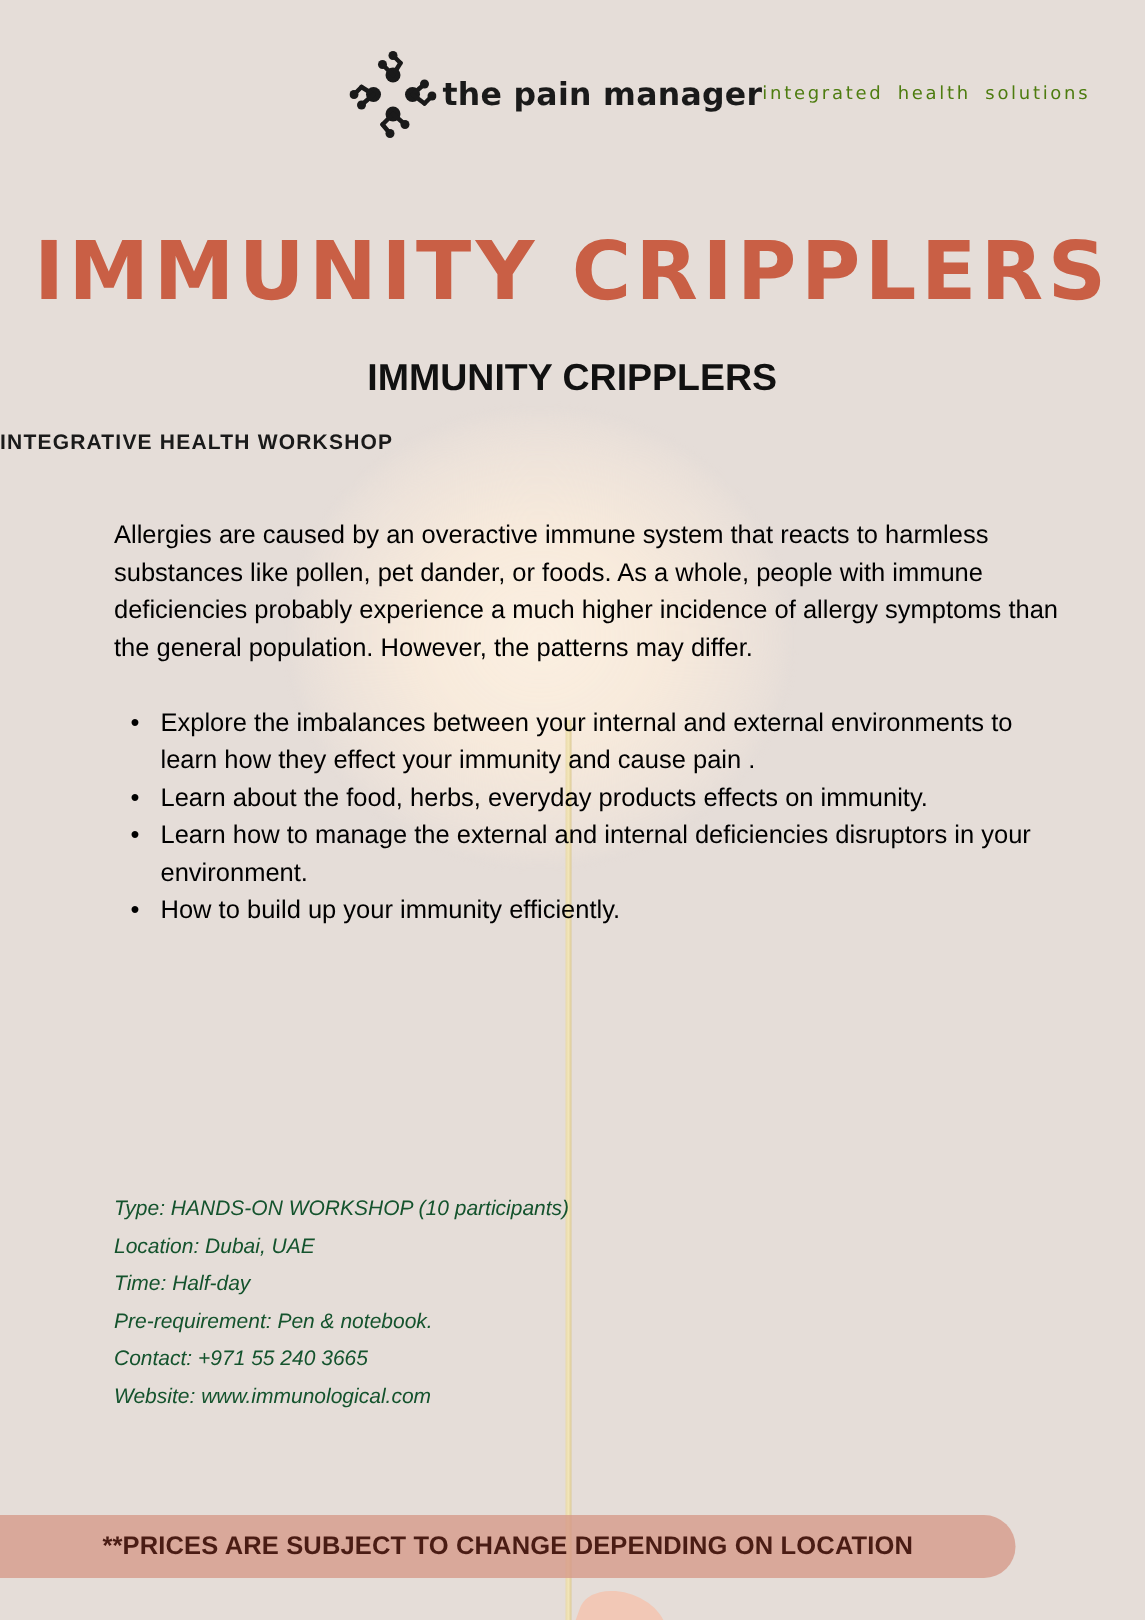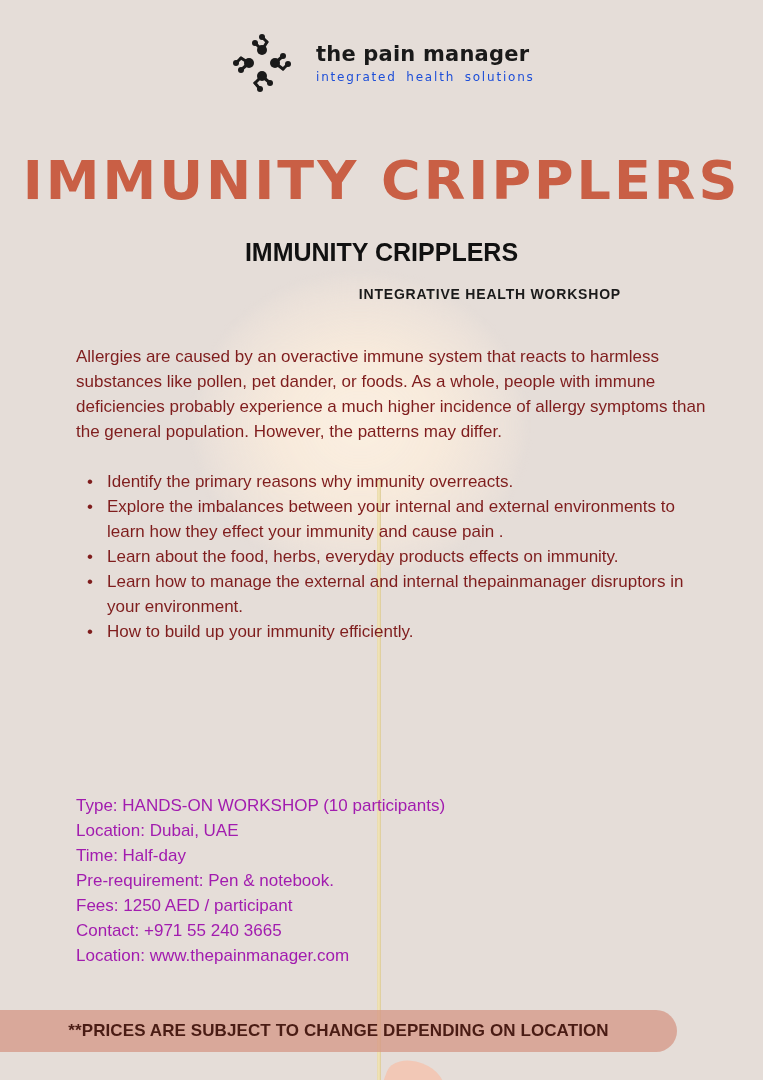--- a/index.html
+++ b/index.html
@@ -52,38 +52,38 @@
       left: 233px;
       top: 34px;
       display: flex;
       align-items: center;
     }
     .logo-mark {
       width: 58px;
       height: 58px;
     }
     .logo-text {
-      margin-left: 25px;
+      margin-left: 4px;
       display: flex;
-      flex-direction: column;
+      flex-direction: row;
     }
     .logo-name {
       font-family: "DejaVu Sans", sans-serif;
       font-size: 21px;
       font-weight: bold;
       letter-spacing: 0.2px;
       color: #1a1a1a;
       line-height: 24px;
     }
     .logo-tagline {
       font-family: "DejaVu Sans", sans-serif;
       font-size: 12px;
       letter-spacing: 1.8px;
       word-spacing: 4px;
-      color: #1d4ed8;
+      color: #4d7c0f;
       margin-top: 4px;
     }
 
     .big-title {
       position: absolute;
       top: 148px;
       left: 0;
       width: 763px;
       text-align: center;
       font-family: "DejaVu Sans", sans-serif;
@@ -102,35 +102,35 @@
       font-weight: bold;
       font-size: 25px;
       color: #111;
       line-height: 32px;
     }
     .kicker {
       position: absolute;
       top: 286px;
       left: 0;
       width: 621px;
-      text-align: right;
+      text-align: left;
       font-weight: bold;
       font-size: 14px;
       letter-spacing: 0.8px;
       color: #1a1a1a;
     }
 
     .content {
       position: absolute;
       left: 76px;
       top: 344px;
       width: 640px;
       font-size: 17px;
       line-height: 25px;
-      color: #7f1d1d;
+      color: #000000;
     }
     .content p {
       margin: 0;
     }
     .intro {
       margin-bottom: 25px !important;
     }
     ul.topics {
       margin: 0;
       padding: 0 0 0 31px;
@@ -143,23 +143,24 @@
       content: "\2022";
       position: absolute;
       left: -20px;
       top: 0;
     }
 
     .details {
       position: absolute;
       left: 76px;
       top: 793px;
-      font-size: 17px;
+      font-size: 14px;
       line-height: 25px;
-      color: #a21caf;
+      color: #14532d;
+      font-style: italic;
     }
     .details div {
       white-space: nowrap;
     }
 
     .notice {
       position: absolute;
       left: 0;
       top: 1010px;
       width: 677px;
@@ -225,33 +226,31 @@
   </div>
 </header>
 
 <h1 class="big-title" style="margin:0;">IMMUNITY CRIPPLERS</h1>
 <h2 class="sub-title" style="margin:0;">IMMUNITY CRIPPLERS</h2>
 <div class="kicker">INTEGRATIVE HEALTH WORKSHOP</div>
 
 <section class="content">
   <p class="intro">Allergies are caused by an overactive immune system that reacts to harmless substances like pollen, pet dander, or foods. As a whole, people with immune deficiencies probably experience a much higher incidence of allergy symptoms than the general population. However, the patterns may differ.</p>
   <ul class="topics">
-    <li>Identify the primary reasons why immunity overreacts.</li>
     <li>Explore the imbalances between your internal and external environments to learn how they effect your immunity and cause pain .</li>
     <li>Learn about the food, herbs, everyday products effects on immunity.</li>
-    <li>Learn how to manage the external and internal thepainmanager disruptors in your environment.</li>
+    <li>Learn how to manage the external and internal deficiencies disruptors in your environment.</li>
     <li>How to build up your immunity efficiently.</li>
   </ul>
 </section>
 
 <section class="details">
   <div>Type: HANDS-ON WORKSHOP (10 participants)</div>
   <div>Location: Dubai, UAE</div>
   <div>Time: Half-day</div>
   <div>Pre-requirement: Pen &amp; notebook.</div>
-  <div>Fees: 1250 AED / participant</div>
   <div>Contact: +971 55 240 3665</div>
-  <div>Location: www.thepainmanager.com</div>
+  <div>Website: www.immunological.com</div>
 </section>
 
 <div class="notice">
   <span>**PRICES ARE SUBJECT TO CHANGE DEPENDING ON LOCATION</span>
 </div>
 
 </body></html>

